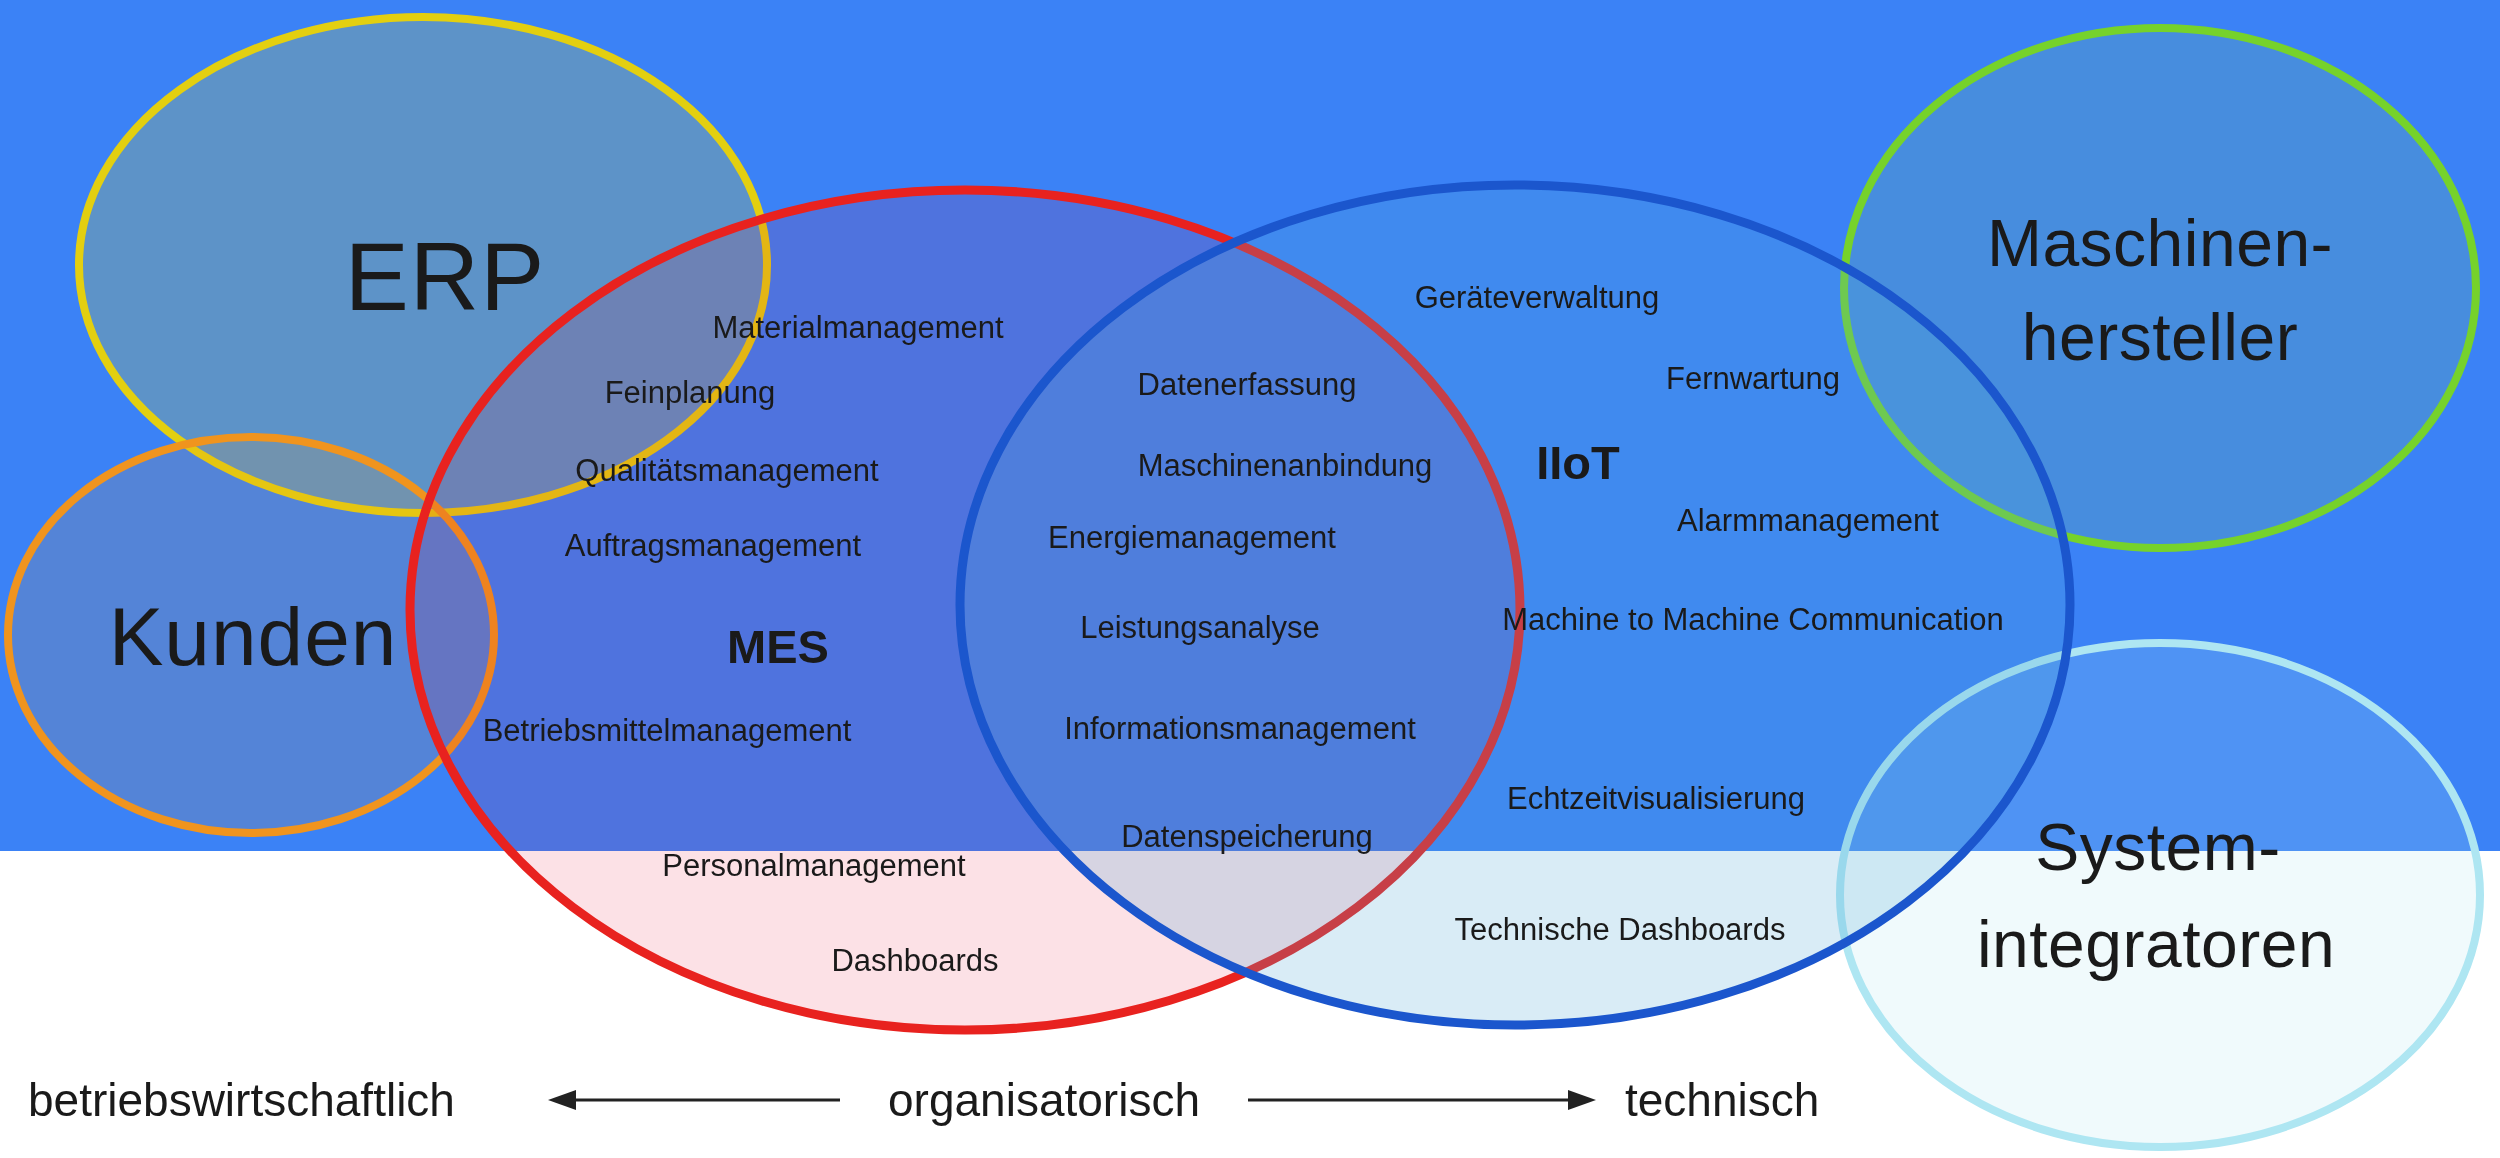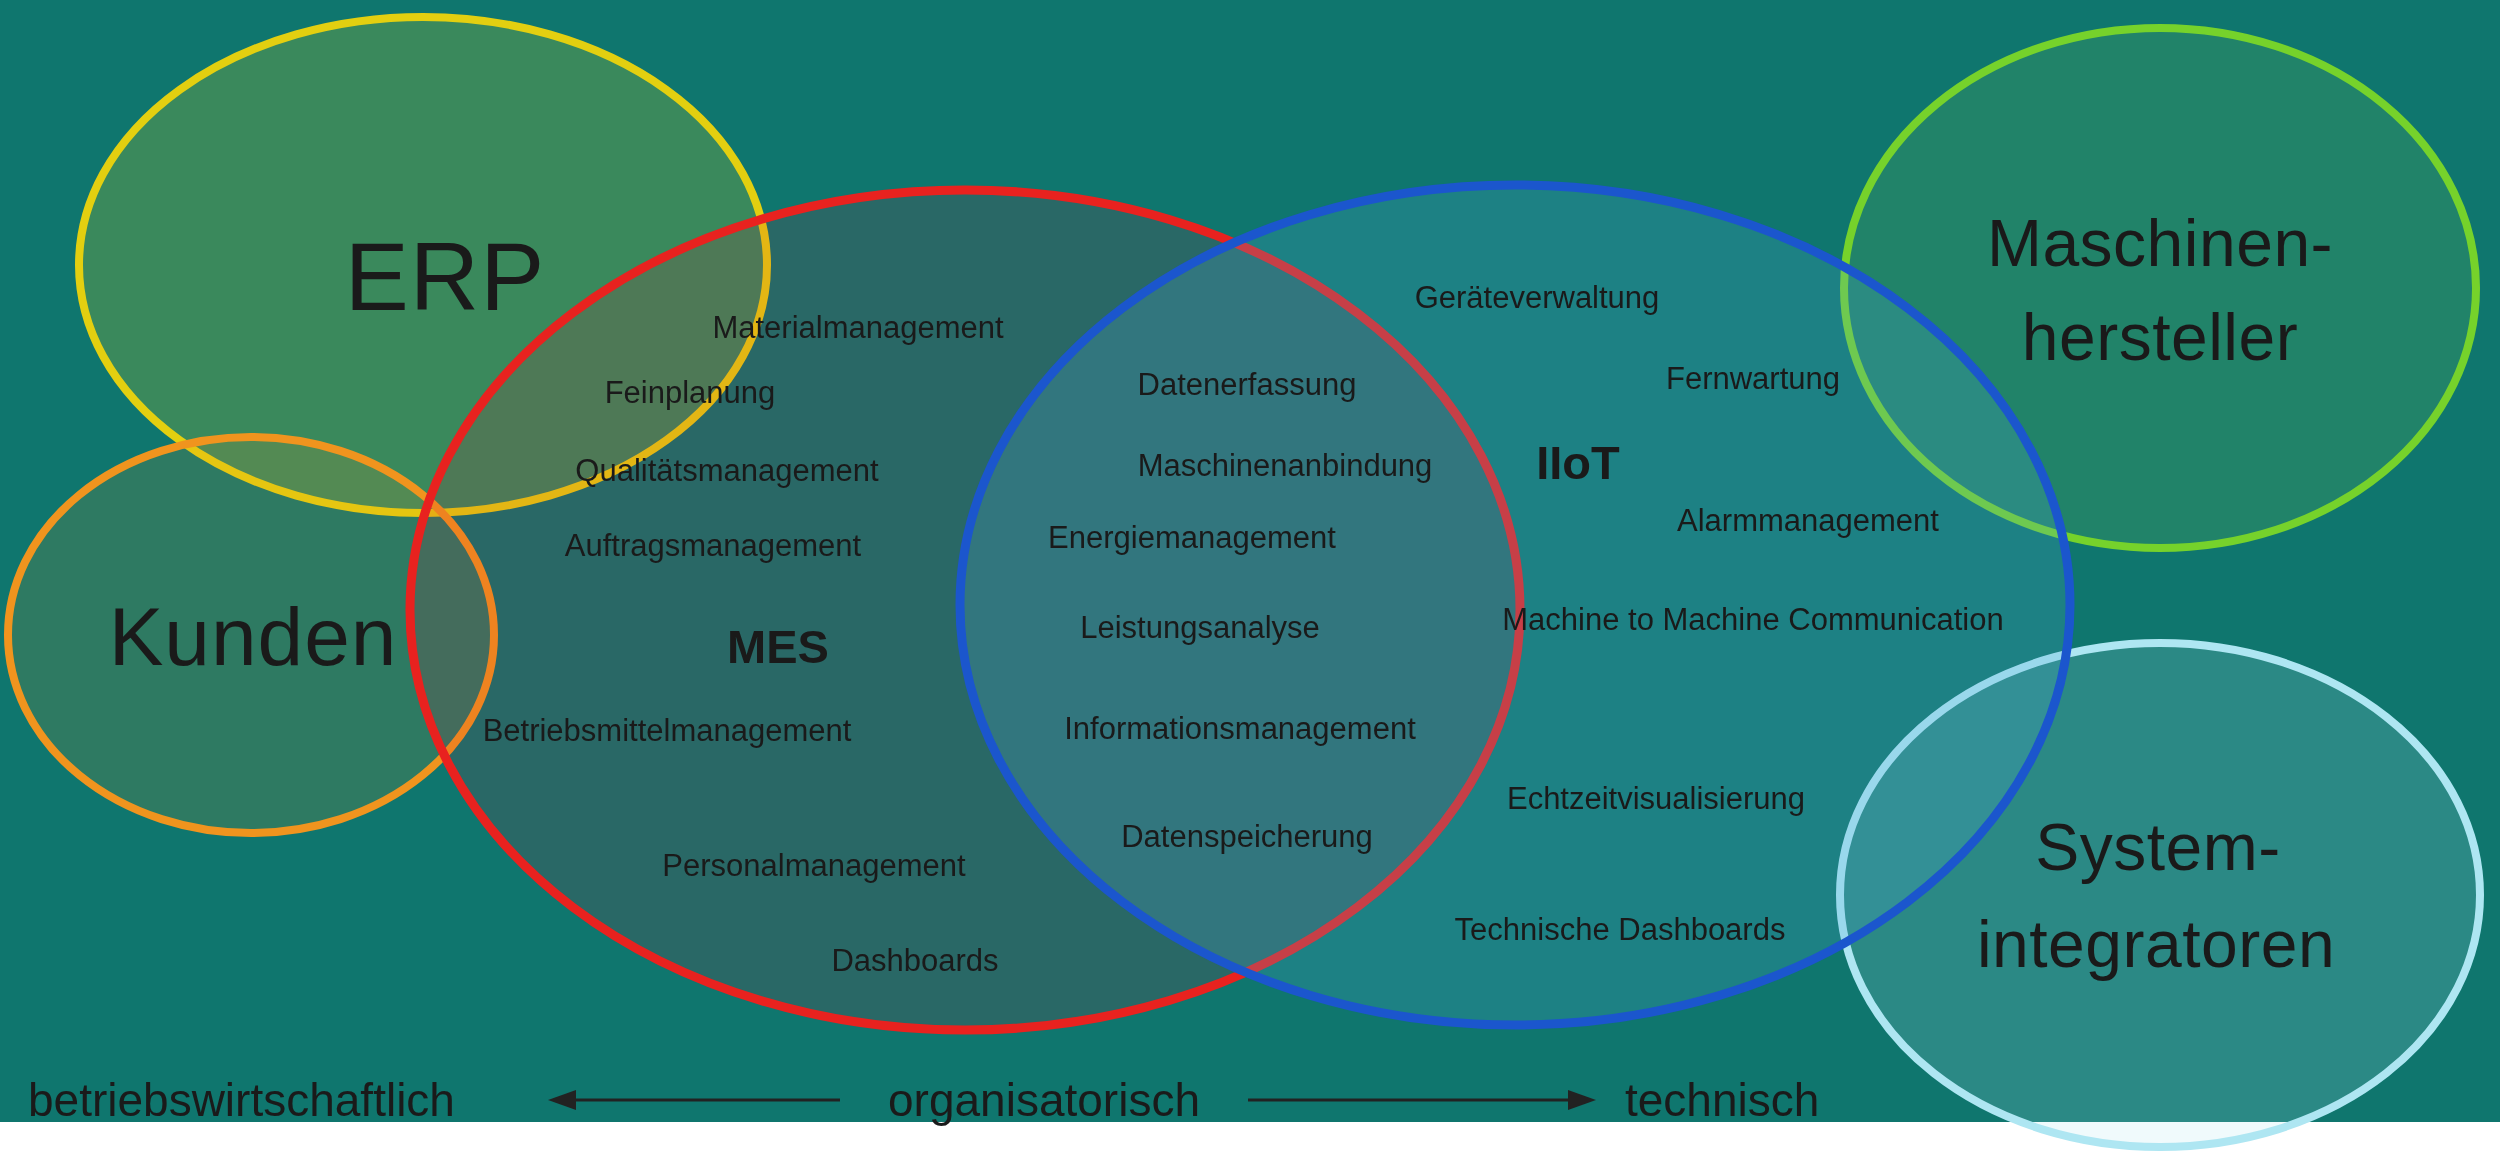--- a/index.html
+++ b/index.html
@@ -6,22 +6,22 @@
     margin: 0;
     padding: 0;
     background: #ffffff;
     width: 2500px;
     height: 1158px;
     overflow: hidden;
   }
   .canvas {
     position: relative;
     width: 2500px;
-    height: 1122px;
-    background: #0f766e;
+    height: 851px;
+    background: #3b82f6;
   }
   svg text {
     font-family: "Liberation Sans", sans-serif;
     fill: #1a1a1a;
   }
   .big-label   { font-size: 96px;  letter-spacing: 1px; }
   .kunden-label{ font-size: 82px;  letter-spacing: 1px; }
   .side-label  { font-size: 66px;  letter-spacing: 0.5px; }
   .item        { font-size: 31px; }
   .sys-label   { font-size: 47px;  font-weight: bold; }

